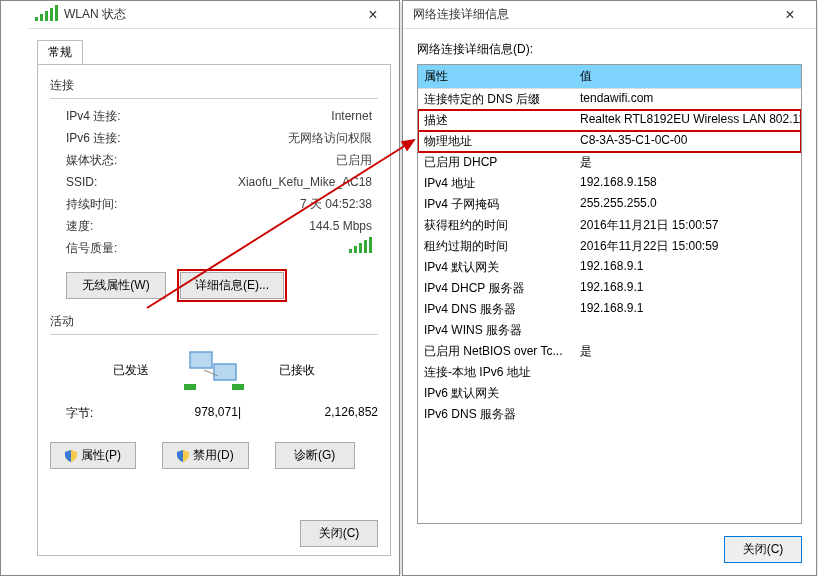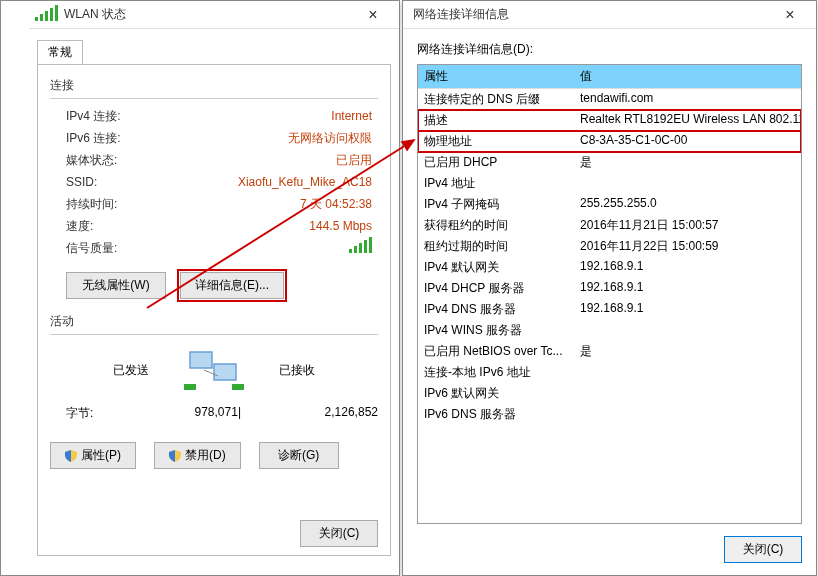--- a/index.html
+++ b/index.html
@@ -15,41 +15,41 @@
 
 .tabarea { padding: 10px 8px 0 8px; }
 .tab { display: inline-block; background: #fff; border: 1px solid #bbb; border-bottom: 1px solid #fff; padding: 3px 10px; font-size: 12px; position: relative; top: 1px; }
 .tab-panel { border: 1px solid #bbb; padding: 12px; height: 492px; position: relative; }
 
 .section-label { font-size: 12px; color: #333; margin-bottom: 4px; }
 .hr { border: none; border-top: 1px solid #ccc; margin: 2px 0 6px 0; }
 
 .kv { display: flex; font-size: 12px; line-height: 22px; }
 .kv .k { padding-left: 16px; width: 110px; color: #333; }
-.kv .v { flex: 1; text-align: right; padding-right: 6px; color: #c2410c; }
+.kv .v { flex: 1; text-align: right; padding-right: 6px; color: #404040; }
 
 .signal { display: inline-flex; align-items: flex-end; gap: 2px; height: 16px; }
 .signal span { width: 3px; background: #3a3; display: inline-block; }
 .signal span:nth-child(1){height:4px}.signal span:nth-child(2){height:7px}.signal span:nth-child(3){height:10px}.signal span:nth-child(4){height:13px}.signal span:nth-child(5){height:16px}
 
 .btnrow { display: flex; gap: 14px; margin-top: 12px; padding-left: 16px; }
 .btn { background: #e9e9e9; border: 1px solid #aaa; padding: 4px 14px; font-size: 12px; cursor: pointer; min-width: 100px; text-align: center; }
 .highlight-btn { outline: 2px solid #c00; outline-offset: 1px; }
 .primary-btn { border: 1px solid #0078d7; background: #efefef; }
 
 .activity-row { display: flex; align-items: center; justify-content: center; gap: 30px; margin: 10px 0; }
 .activity-row .lbl { font-size: 12px; }
 .activity-icon { width: 70px; height: 50px; display: flex; align-items: center; justify-content: center; }
 
 .byte-row { display: flex; font-size: 12px; }
 .byte-row .bk { padding-left: 16px; width: 90px; }
 .byte-row .bv { width: 110px; text-align: right; }
 .byte-row .sep { width: 40px; }
 
-.bottom-btns { display: flex; gap: 18px; margin-top: 20px; }
+.bottom-btns { display: flex; gap: 26px; margin-top: 20px; }
 .bottom-btns .btn { min-width: 80px; display: flex; align-items: center; gap: 4px; justify-content: center; }
 .shield { width: 12px; height: 12px; display: inline-block; }
 
 .footer { position: absolute; bottom: 8px; right: 12px; }
 
 .detail-dialog { left: 402px; top: 0; width: 415px; height: 576px; }
 .detail-body { padding: 12px 14px; }
 .detail-label { font-size: 12px; margin-bottom: 6px; }
 .detail-table { border: 1px solid #999; height: 460px; overflow: auto; font-size: 12px; }
 .detail-header { display: flex; background: #7dd3fc; border-bottom: 1px solid #ddd; }
@@ -210,20 +210,21 @@
           <div class="detail-row red-box">
             <span class="c1">物理地址</span>
             <span class="c2">C8-3A-35-C1-0C-00</span>
           </div>
           <div class="detail-row">
             <span class="c1">已启用 DHCP</span>
             <span class="c2">是</span>
           </div>
           <div class="detail-row">
             <span class="c1">IPv4 地址</span>
+            <span class="c2">192.168.9.158</span>
           </div>
           <div class="detail-row">
             <span class="c1">IPv4 子网掩码</span>
             <span class="c2">255.255.255.0</span>
           </div>
           <div class="detail-row">
             <span class="c1">获得租约的时间</span>
             <span class="c2">2016年11月21日 15:00:57</span>
           </div>
           <div class="detail-row">

